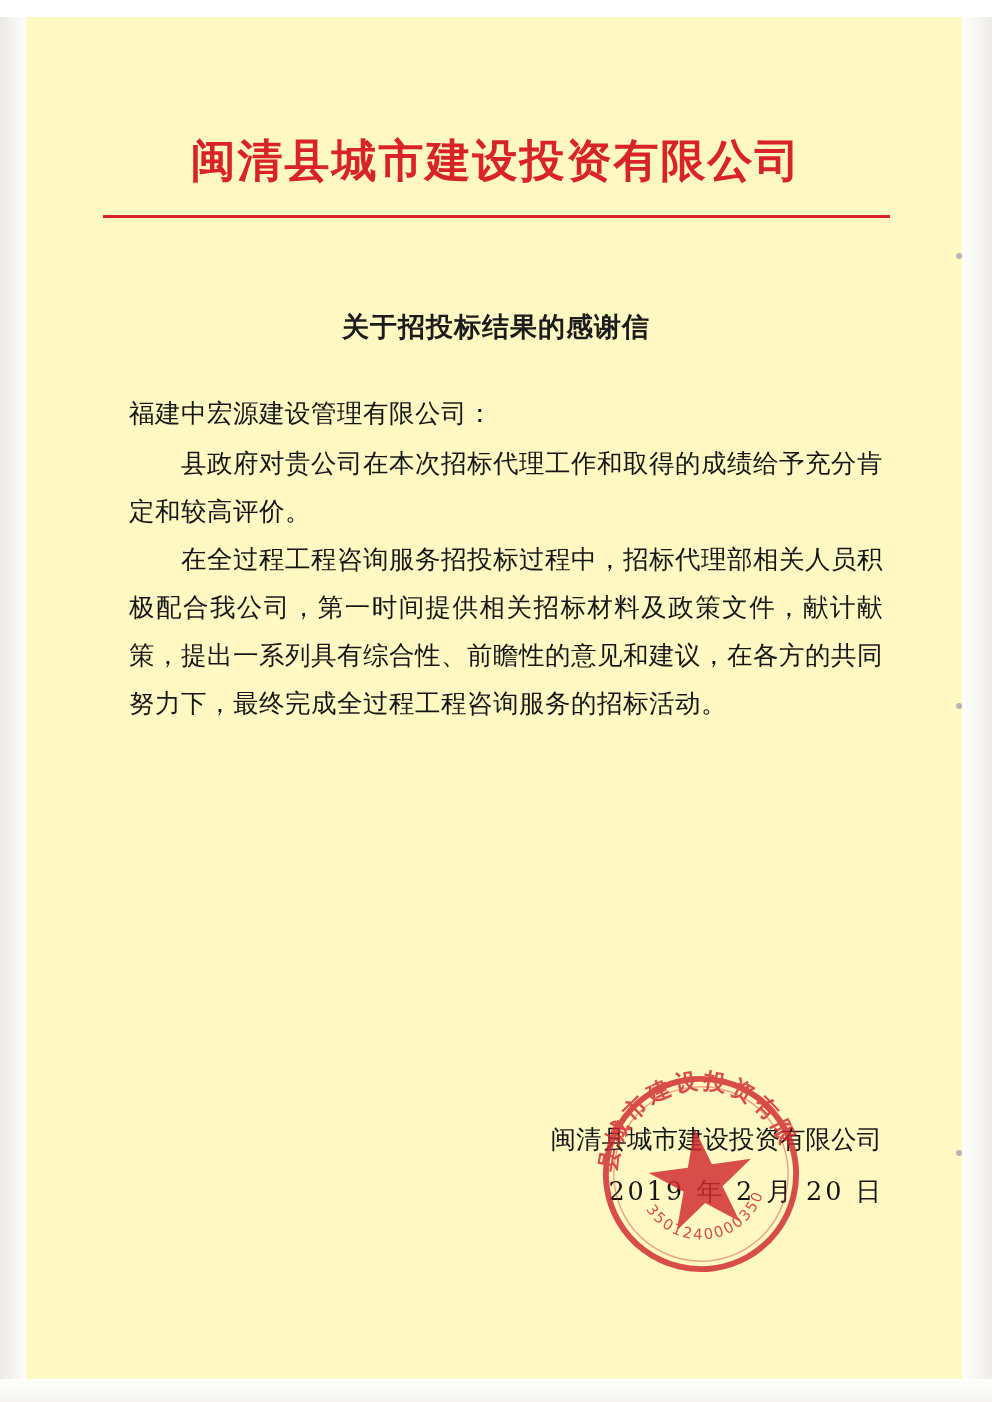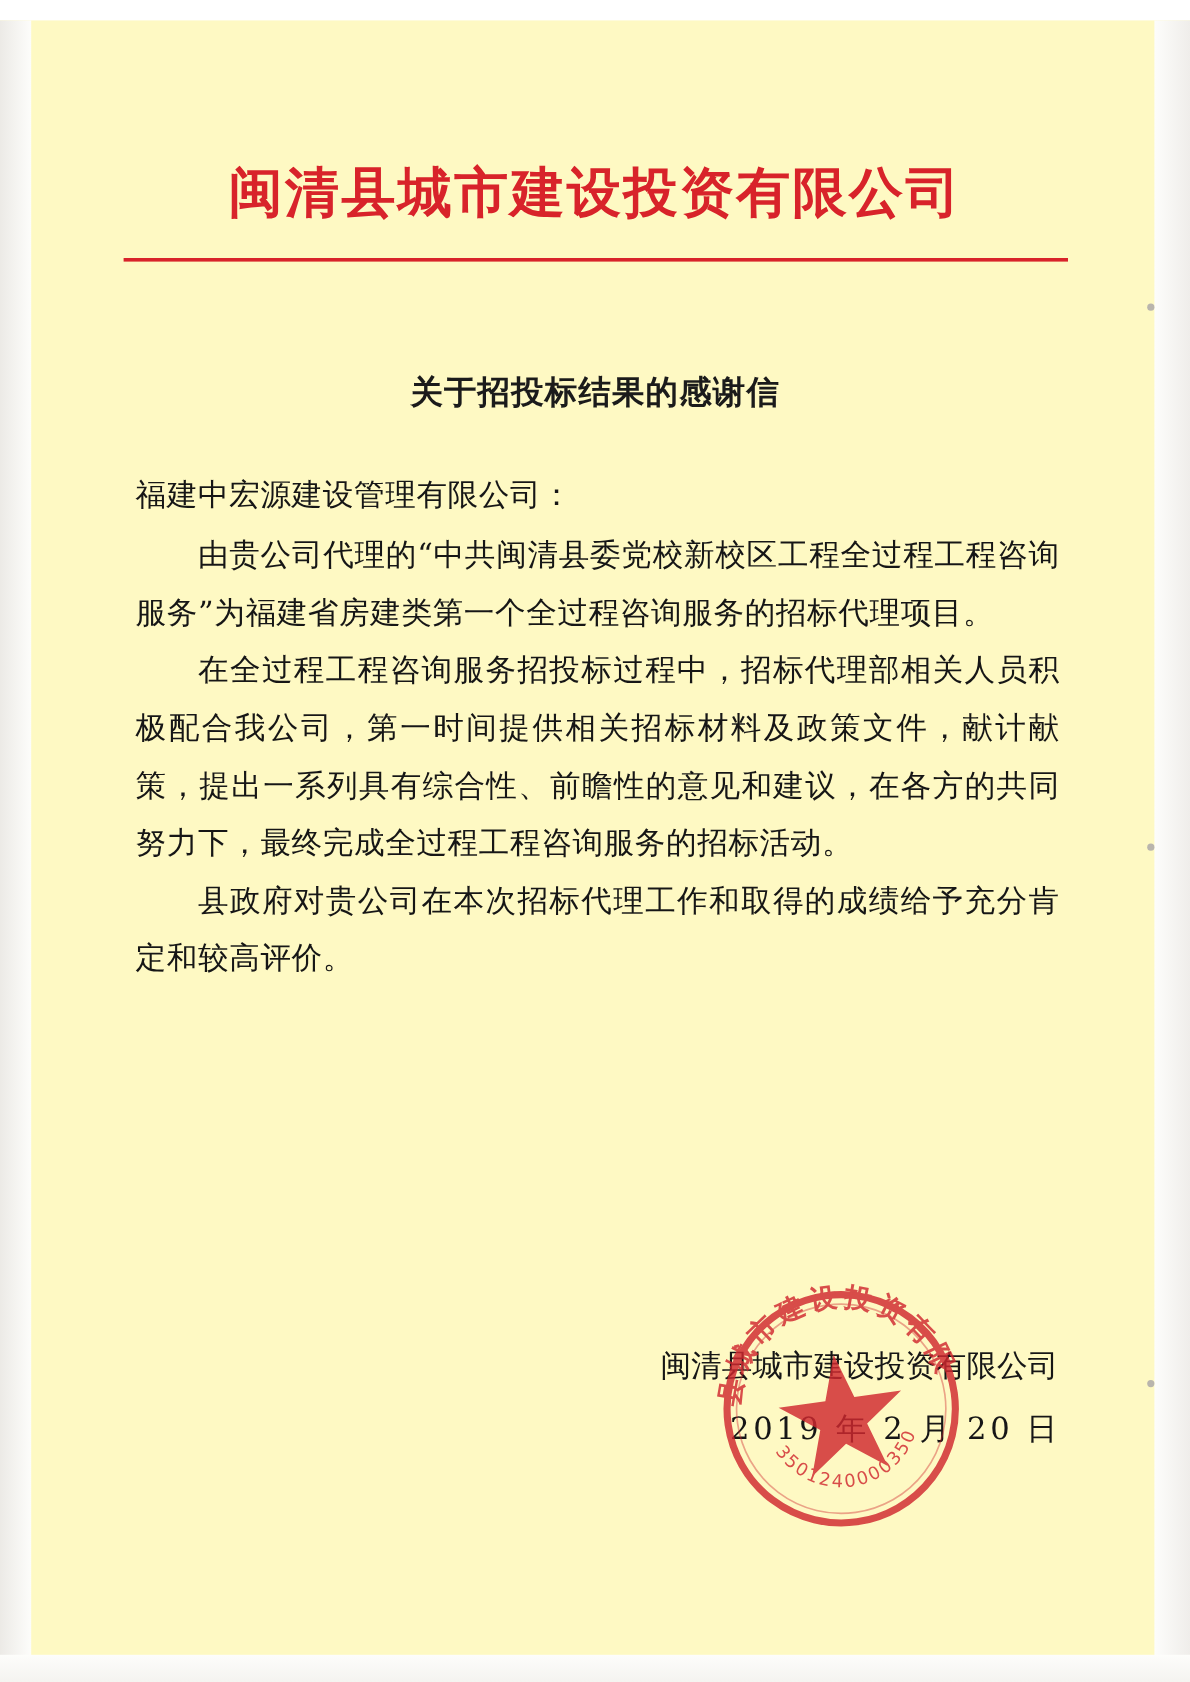--- a/index.html
+++ b/index.html
@@ -88,21 +88,21 @@
     top: 372px;
     width: 770px;
   }
   .para {
     font-family: "DejaVu Serif", "Liberation Serif", serif;
     font-size: 25.5px;
     line-height: 48px;
     color: #161616;
     text-align: justify;
     letter-spacing: 0.5px;
-    margin: 0 0 0 0;
+    margin: 0 0 0 16px;
   }
   .para.salutation {
     text-indent: 0;
     margin-bottom: 2px;
   }
   .para.indent {
     text-indent: 52px;
   }
 
   .signature-block {
@@ -156,23 +156,22 @@
 
   <div class="letterhead">
     <div class="letterhead-title">闽清县城市建设投资有限公司</div>
   </div>
   <div class="letterhead-rule"></div>
 
   <div class="doc-title">关于招投标结果的感谢信</div>
 
   <div class="body-area">
     <p class="para salutation">福建中宏源建设管理有限公司：</p>
-    <p class="para indent">由贵公司代理的“中共闽清县委党校新校区工程全过程工程咨询服务”为福建省房建类第一个全过程咨询服务的招标代理项目。</p>
+    <p class="para indent">县政府对贵公司在本次招标代理工作和取得的成绩给予充分肯定和较高评价。</p>
     <p class="para indent">在全过程工程咨询服务招投标过程中，招标代理部相关人员积极配合我公司，第一时间提供相关招标材料及政策文件，献计献策，提出一系列具有综合性、前瞻性的意见和建议，在各方的共同努力下，最终完成全过程工程咨询服务的招标活动。</p>
-    <p class="para indent">县政府对贵公司在本次招标代理工作和取得的成绩给予充分肯定和较高评价。</p>
   </div>
 
   <div class="signature-block">
     <div class="sig-line">闽清县城市建设投资有限公司</div>
     <div class="sig-line sig-date">2019 年 2 月 20 日</div>
   </div>
 
   <svg class="seal" viewBox="0 0 220 220">
     <defs>
       <path id="sealArcTop" d="M 24,110 A 86,86 0 0 1 196,110"></path>

